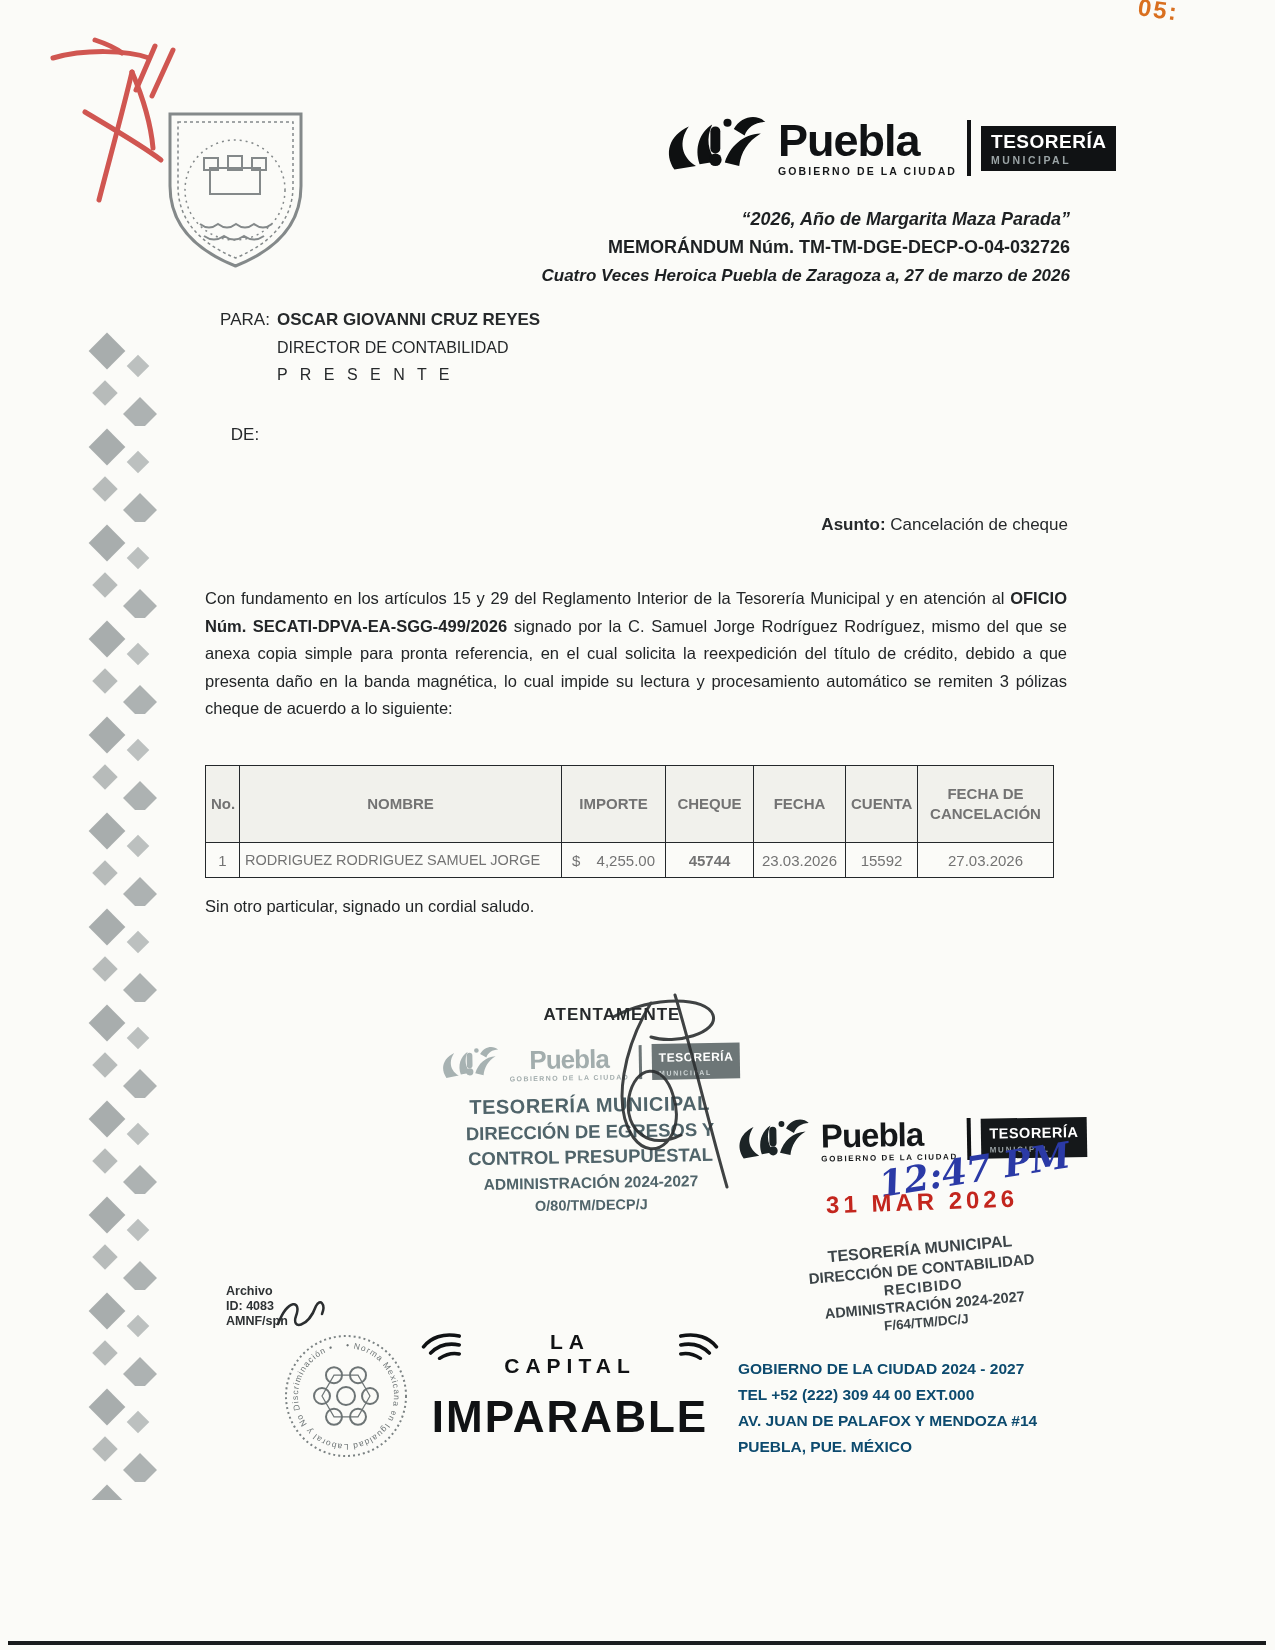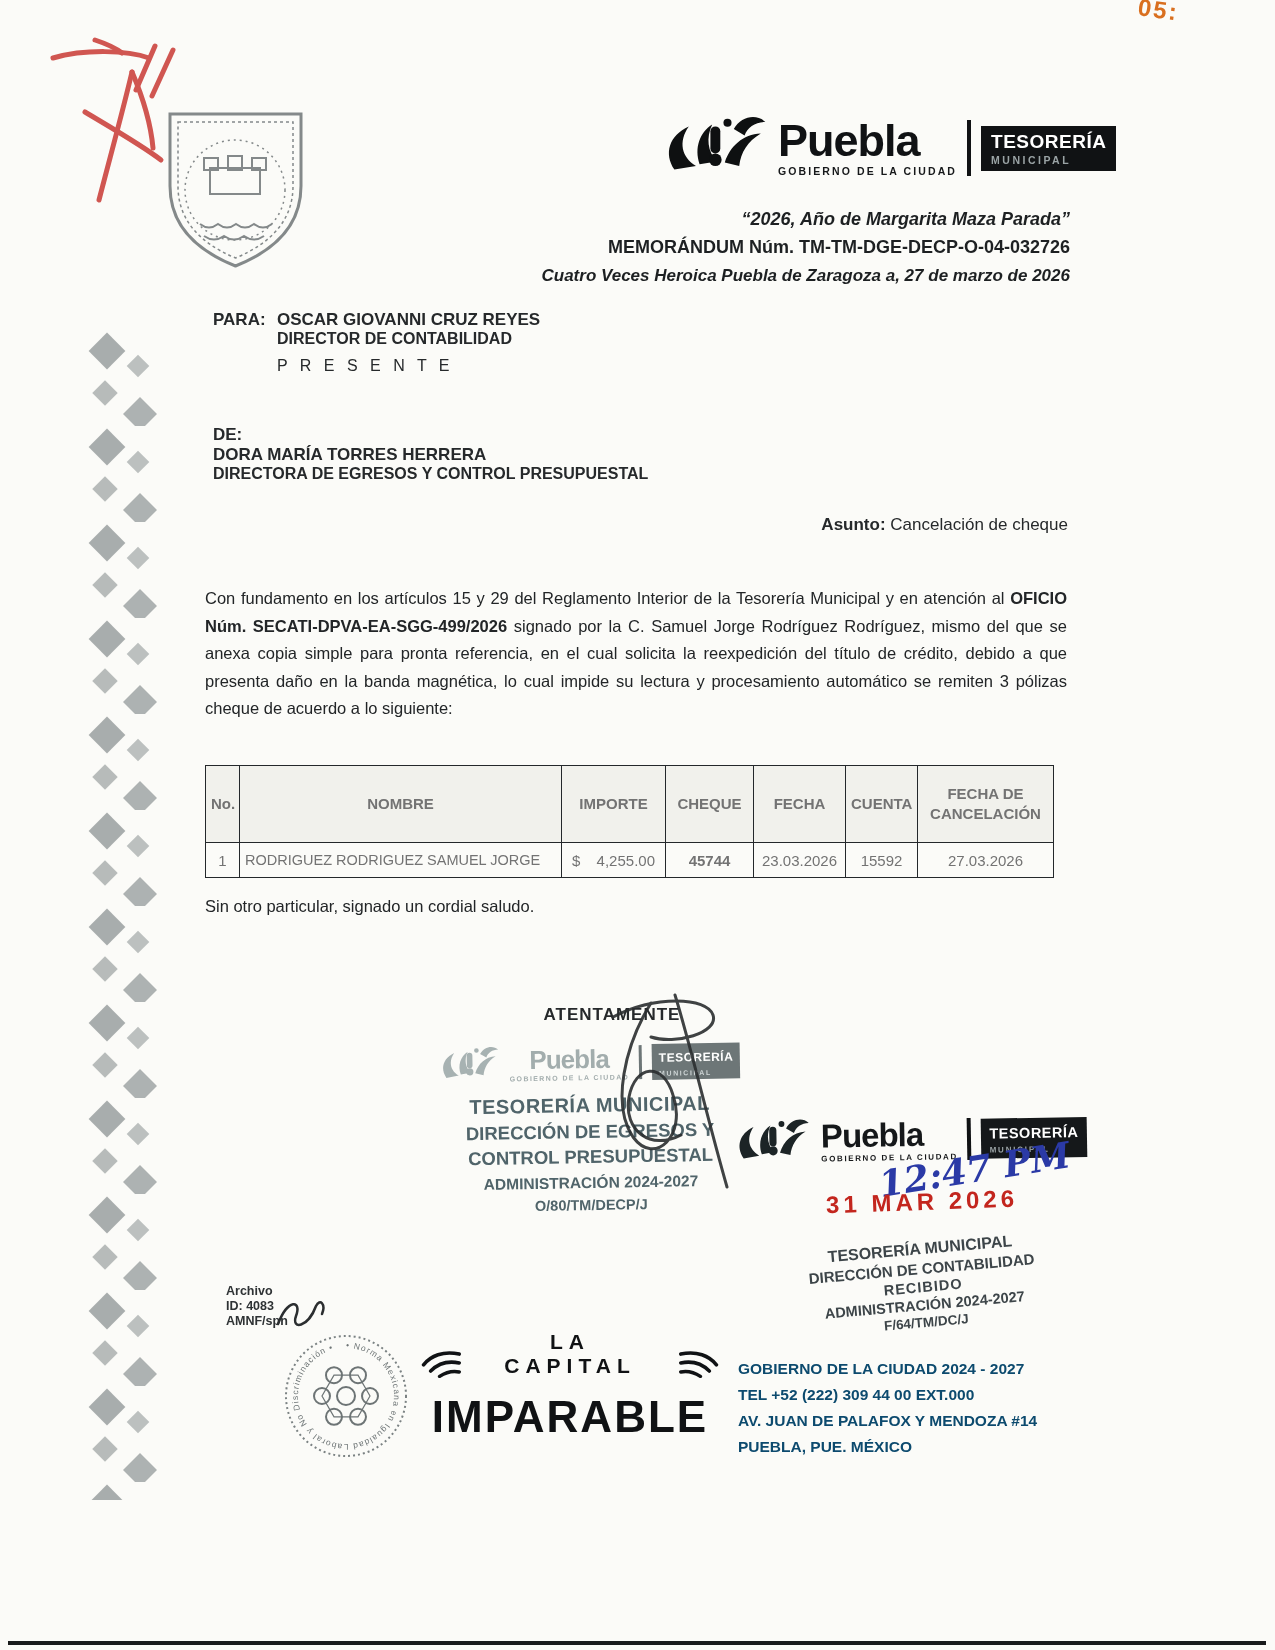--- a/index.html
+++ b/index.html
@@ -36,23 +36,23 @@
   .recv-logo .badge-m{font-size:8px;letter-spacing:1.8px;}
 
   
   .head-lines{text-align:right;line-height:27px;color:#1d2022;}
   .quote{font-size:18px;font-weight:700;font-style:italic;}
   .memo-num{font-size:18px;font-weight:700;margin-top:1px;}
   .date-line{font-size:17px;font-weight:700;margin-top:1px;font-style:italic;}
 
   
   .addr{display:flex;font-size:17px;}
-  .addr-label{width:64px;font-weight:700;flex:none;}
+  .addr-label{width:64px;font-weight:400;flex:none;text-align:center;}
   .addr-name{font-weight:800;}
-  .addr-title{font-weight:700;font-size:16px;}
+  .addr-title{font-weight:400;font-size:16px;margin-top:9px;}
   .addr-presente{font-weight:400;font-size:16px;letter-spacing:4px;margin-top:9px;}
   .subject{font-size:17px;text-align:right;}
   .subject b{font-weight:800;}
 
   
   .body-par{width:862px;font-size:16.5px;line-height:27.5px;text-align:justify;color:#222527;}
   .body-par b{font-weight:800;}
   .closing{font-size:16.5px;color:#222527;}
 
   
@@ -84,21 +84,21 @@
   .rt1{font-size:16px;font-weight:700;}
   .rt2{font-size:15px;font-weight:700;margin-top:2px;}
   .rt3{font-size:14.5px;font-weight:700;margin-top:2px;letter-spacing:1px;}
   .rt4{font-size:14.5px;font-weight:600;margin-top:2px;}
   .rt5{font-size:13.5px;font-weight:600;margin-top:2px;}
 
   .archive{font-size:12.5px;font-weight:700;color:#2e3234;line-height:15px;}
 
   
   .capital{width:300px;text-align:center;color:#101214;}
-  .cap-row{display:flex;align-items:flex-end;justify-content:center;gap:20px;}
+  .cap-row{display:flex;align-items:flex-start;justify-content:center;gap:20px;}
   .cap-top{font-size:21px;font-weight:800;letter-spacing:6px;}
   .cap-bottom{font-size:44px;font-weight:800;letter-spacing:2px;line-height:44px;margin-top:17px;}
   .wing{width:42px;height:30px;stroke:#101214;fill:none;stroke-width:4;stroke-linecap:round;}
   .wing.flip{transform:scaleX(-1);}
 
   .footer-block{font-size:15.5px;font-weight:600;color:#0c4a6e;line-height:26px;}
 
   .corner-mark{font-size:24px;font-weight:800;color:#d96f1f;transform:rotate(8deg);letter-spacing:2px;}
   .bottom-line{height:4px;background:#191b1c;}
 </style>
@@ -188,24 +188,20 @@
     <div class="addr-label">PARA:</div>
     <div>
       <div class="addr-name">OSCAR GIOVANNI CRUZ REYES</div>
       <div class="addr-title">DIRECTOR DE CONTABILIDAD</div>
       <div class="addr-presente">P R E S E N T E</div>
     </div>
   </div>
 
   <div class="abs addr" style="left:213px;top:425px;flex-direction:column;">
     <div class="addr-label">DE:</div>
-    <div>
-      <div class="addr-name">DORA MARÍA TORRES HERRERA</div>
-      <div class="addr-title">DIRECTORA DE EGRESOS Y CONTROL PRESUPUESTAL</div>
-    </div>
   </div>
 
   <div class="abs subject" style="left:500px;top:515px;width:568px;">
     <b>Asunto:</b><span> Cancelación de cheque</span>
   </div>
 
   <div class="abs body-par" style="left:205px;top:585px;">
     <span>Con fundamento en los artículos 15 y 29 del Reglamento Interior de la Tesorería Municipal y en atención al </span><b>OFICIO Núm. SECATI-DPVA-EA-SGG-499/2026</b><span> signado por la C. Samuel Jorge Rodríguez Rodríguez, mismo del que se anexa copia simple para pronta referencia, en el cual solicita la reexpedición del título de crédito, debido a que presenta daño en la banda magnética, lo cual impide su lectura y procesamiento automático se remiten 3 pólizas cheque de acuerdo a lo siguiente:</span>
   </div>
 

